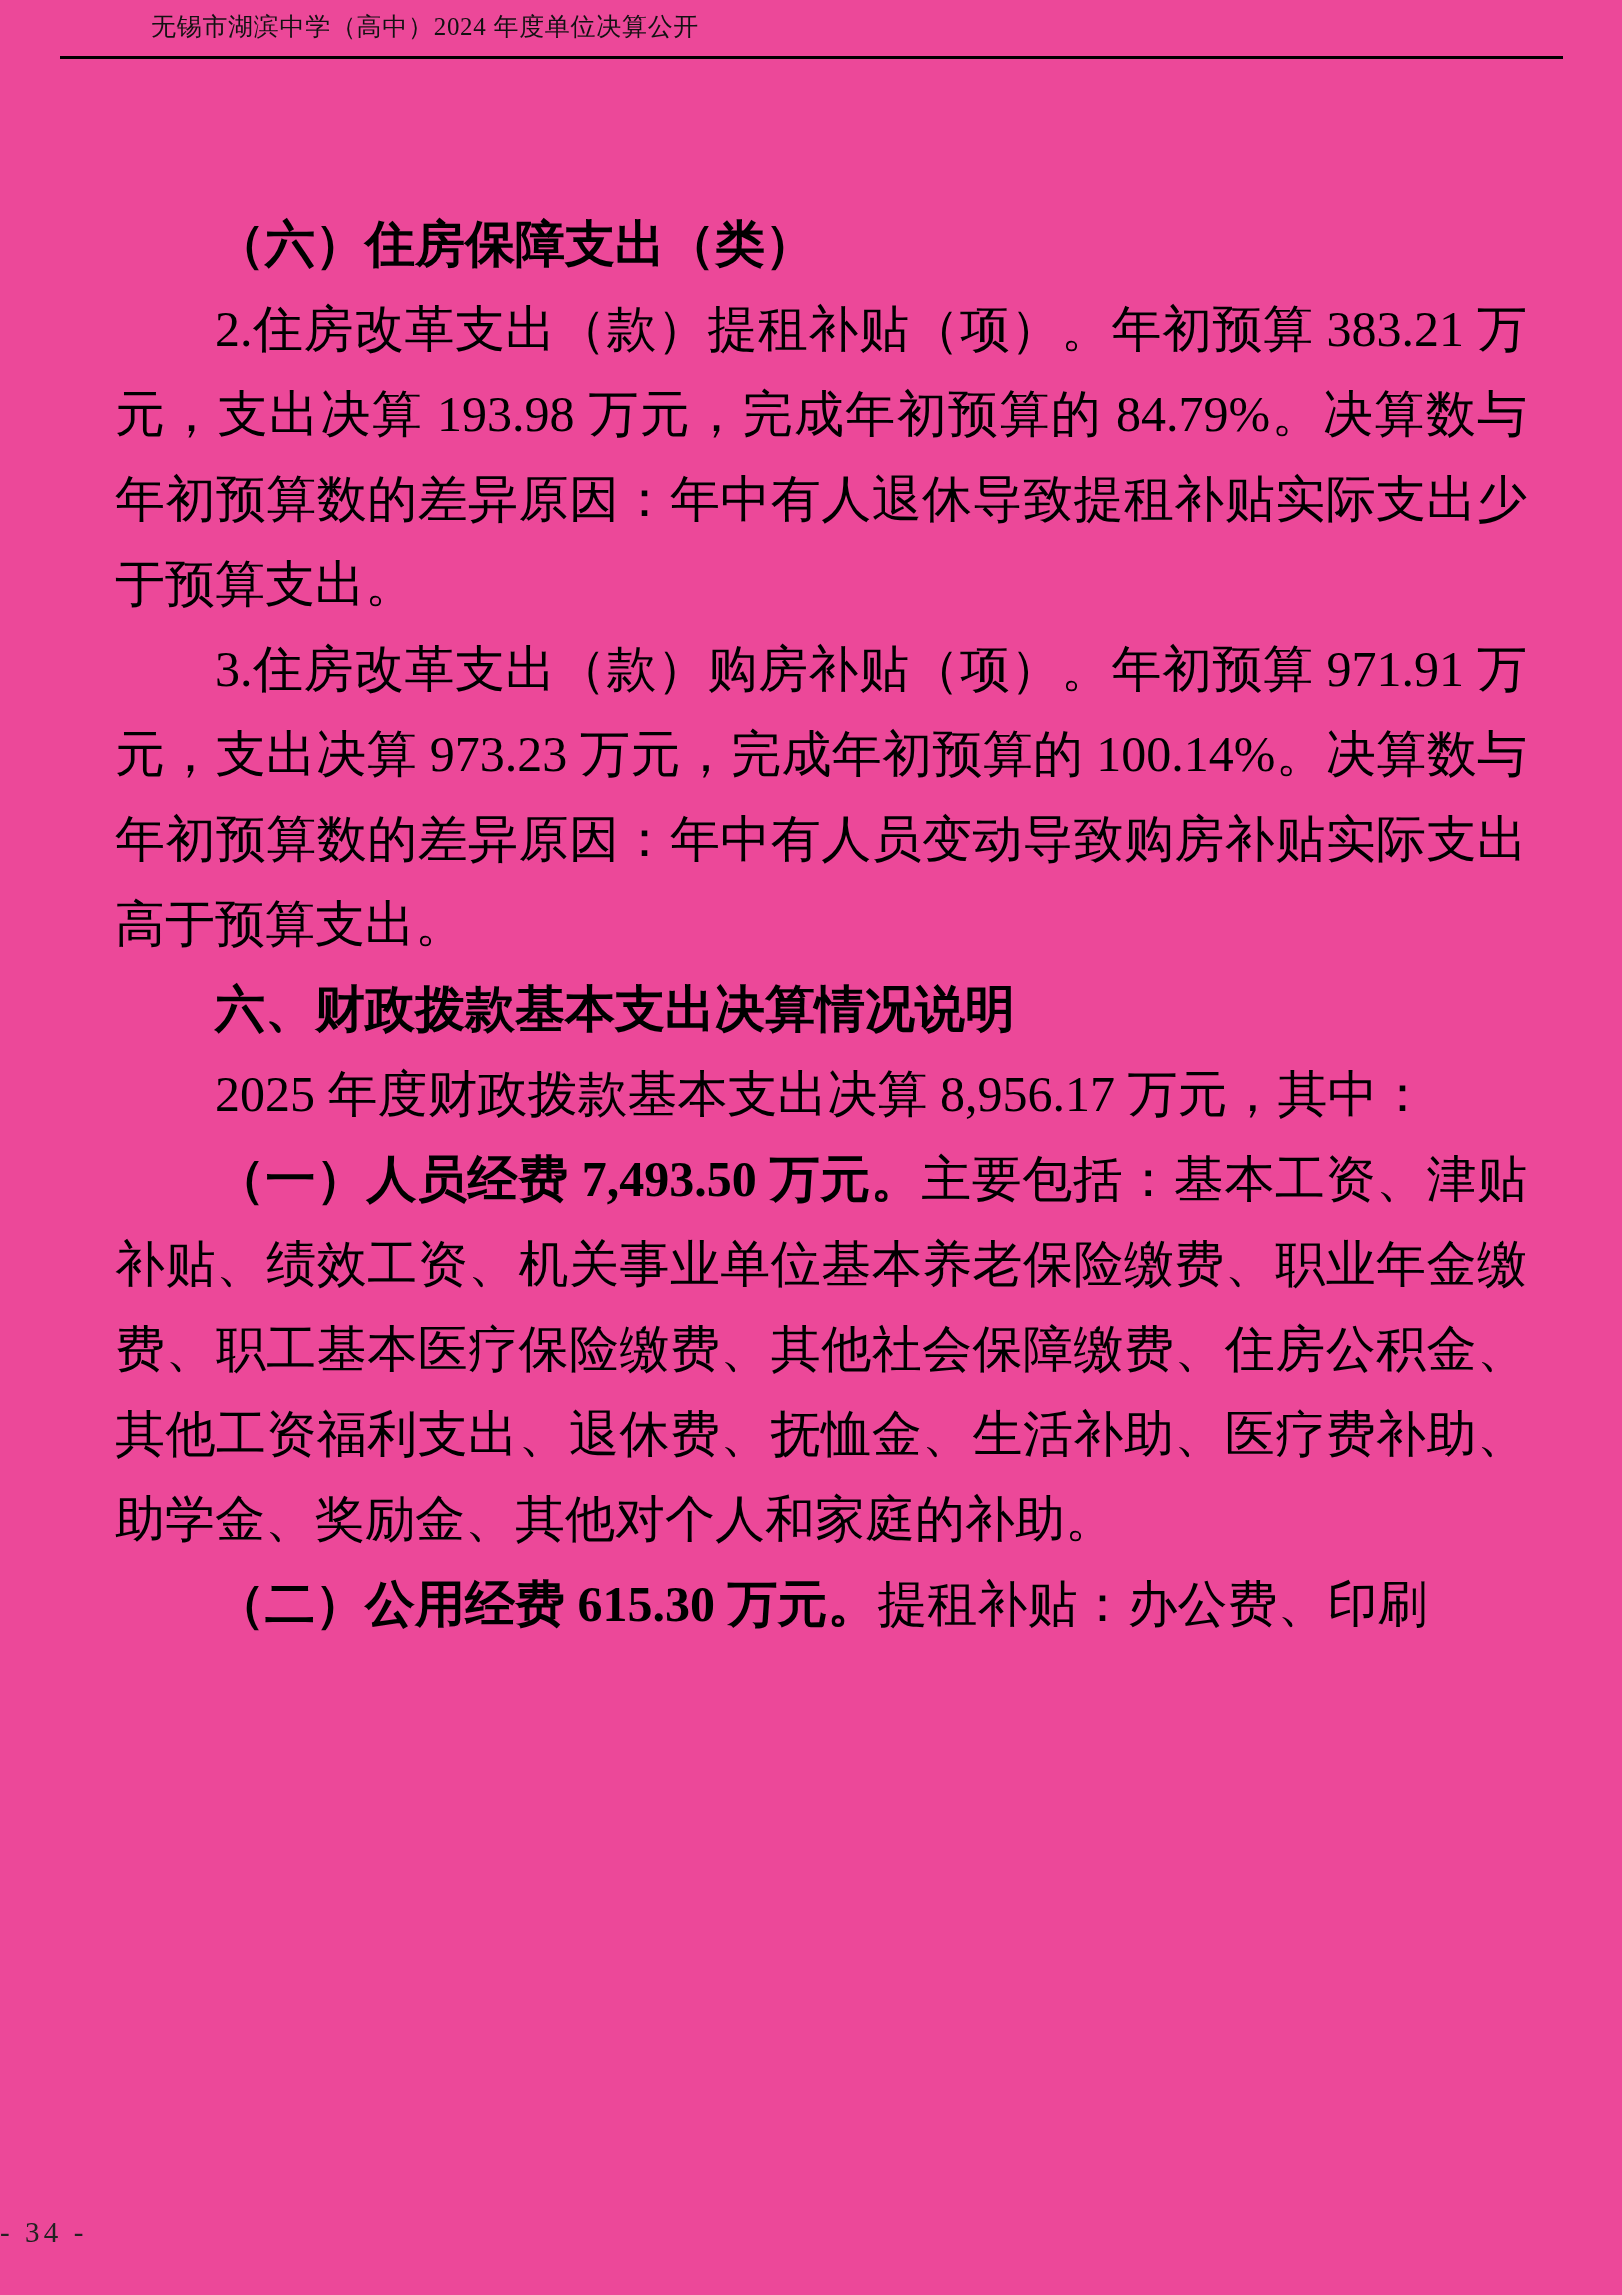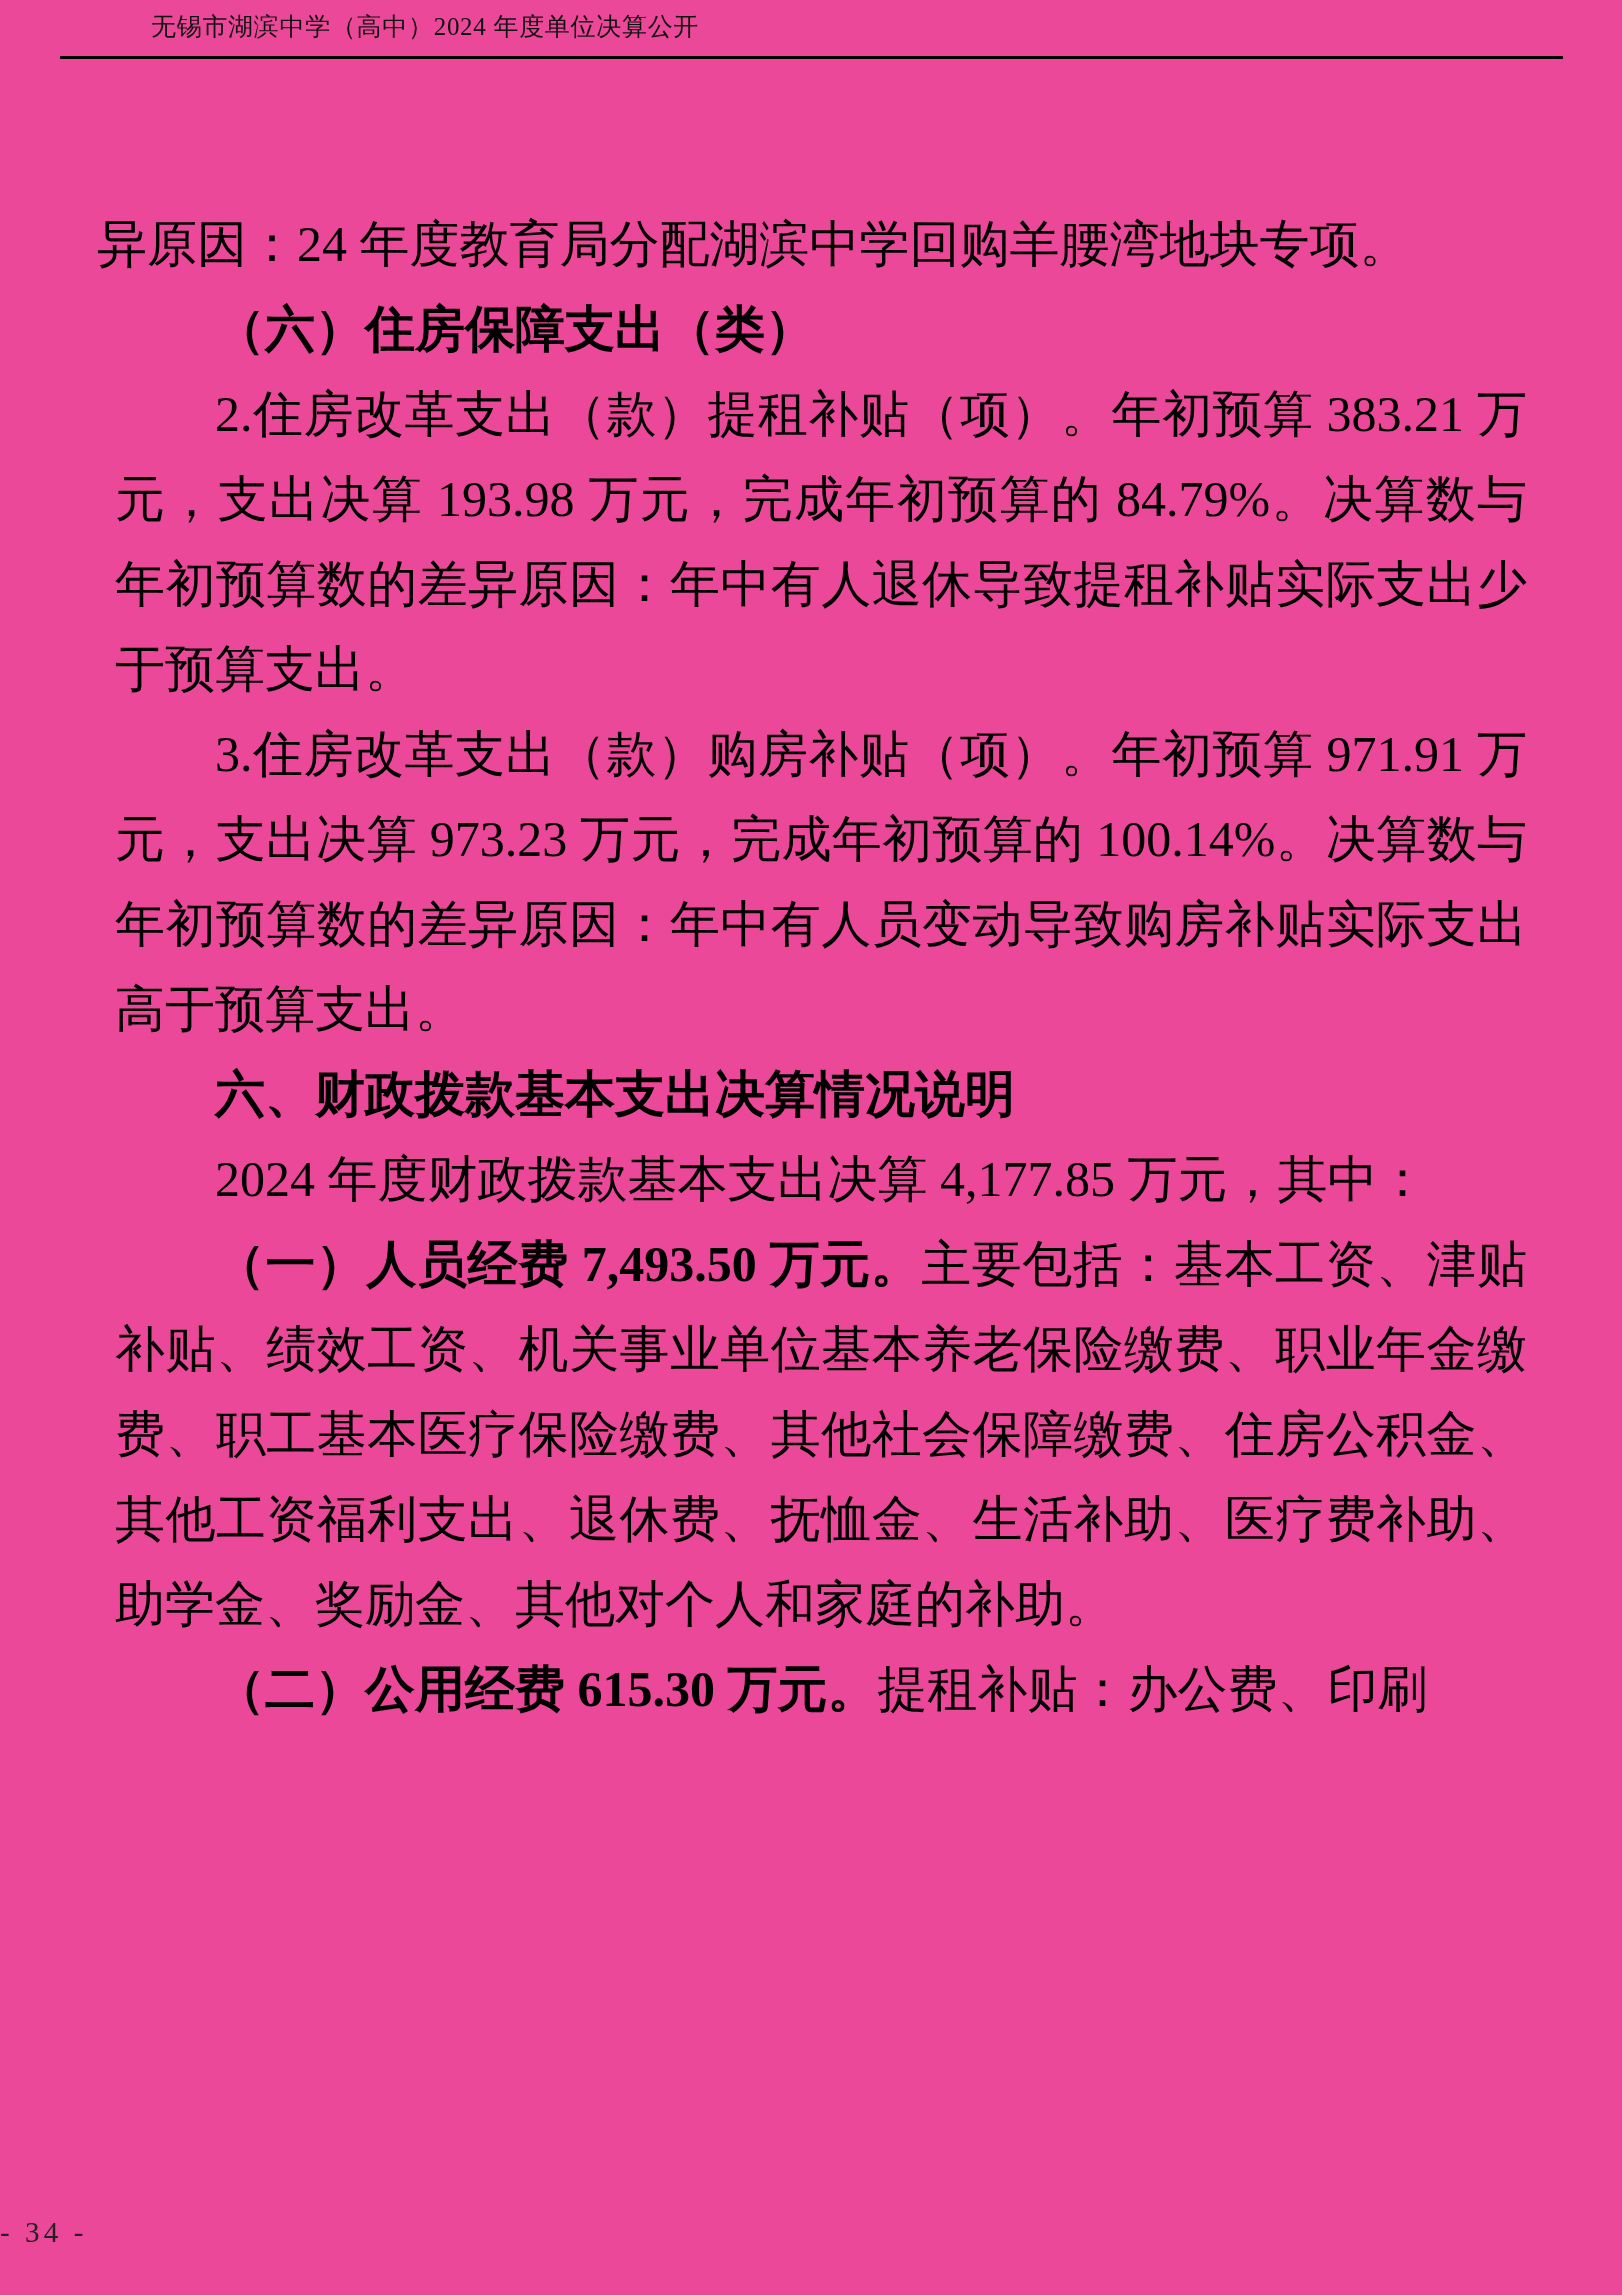--- a/index.html
+++ b/index.html
@@ -56,25 +56,24 @@
   }
 </style>
 </head>
 <body>
 
 <div class="page">
   <div class="header">无锡市湖滨中学（高中）2024 年度单位决算公开</div>
   <div class="header-rule"></div>
 
   <div class="content" id="doc-body">
-      <p class="para">异原因：24 年度教育局分配湖滨中学回购羊腰湾地块专项。</p>
       <p class="para indent bold">（六）住房保障支出（类）</p>
       <p class="para indent">2.住房改革支出（款）提租补贴（项）。年初预算 383.21 万元，支出决算 193.98 万元，完成年初预算的 84.79%。决算数与年初预算数的差异原因：年中有人退休导致提租补贴实际支出少于预算支出。</p>
       <p class="para indent">3.住房改革支出（款）购房补贴（项）。年初预算 971.91 万元，支出决算 973.23 万元，完成年初预算的 100.14%。决算数与年初预算数的差异原因：年中有人员变动导致购房补贴实际支出高于预算支出。</p>
       <p class="para indent bold">六、财政拨款基本支出决算情况说明</p>
-      <p class="para indent">2024 年度财政拨款基本支出决算 4,177.85 万元，其中：</p>
+      <p class="para indent">2025 年度财政拨款基本支出决算 8,956.17 万元，其中：</p>
       <p class="para indent"><b class="lead">（一）人员经费 7,493.50 万元。</b><span>主要包括：基本工资、津贴补贴、绩效工资、机关事业单位基本养老保险缴费、职业年金缴费、职工基本医疗保险缴费、其他社会保障缴费、住房公积金、其他工资福利支出、退休费、抚恤金、生活补助、医疗费补助、助学金、奖励金、其他对个人和家庭的补助。</span></p>
       <p class="para indent"><b class="lead">（二）公用经费 615.30 万元。</b><span>提租补贴：办公费、印刷</span></p>
     </div>
 
   <div class="footer">- 34 -</div>
 </div>
 
 
 </body></html>

